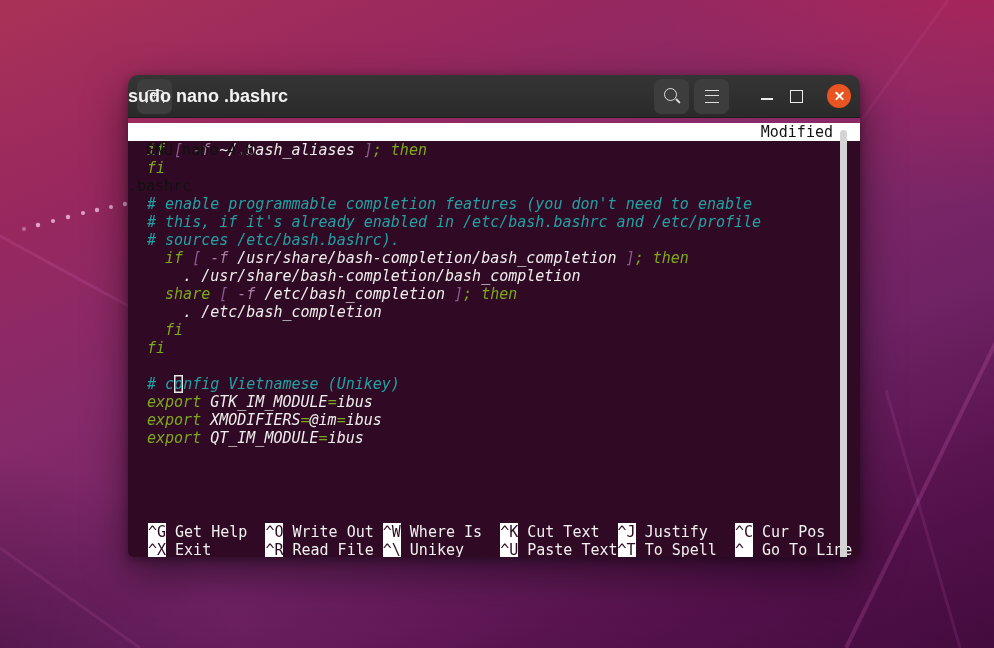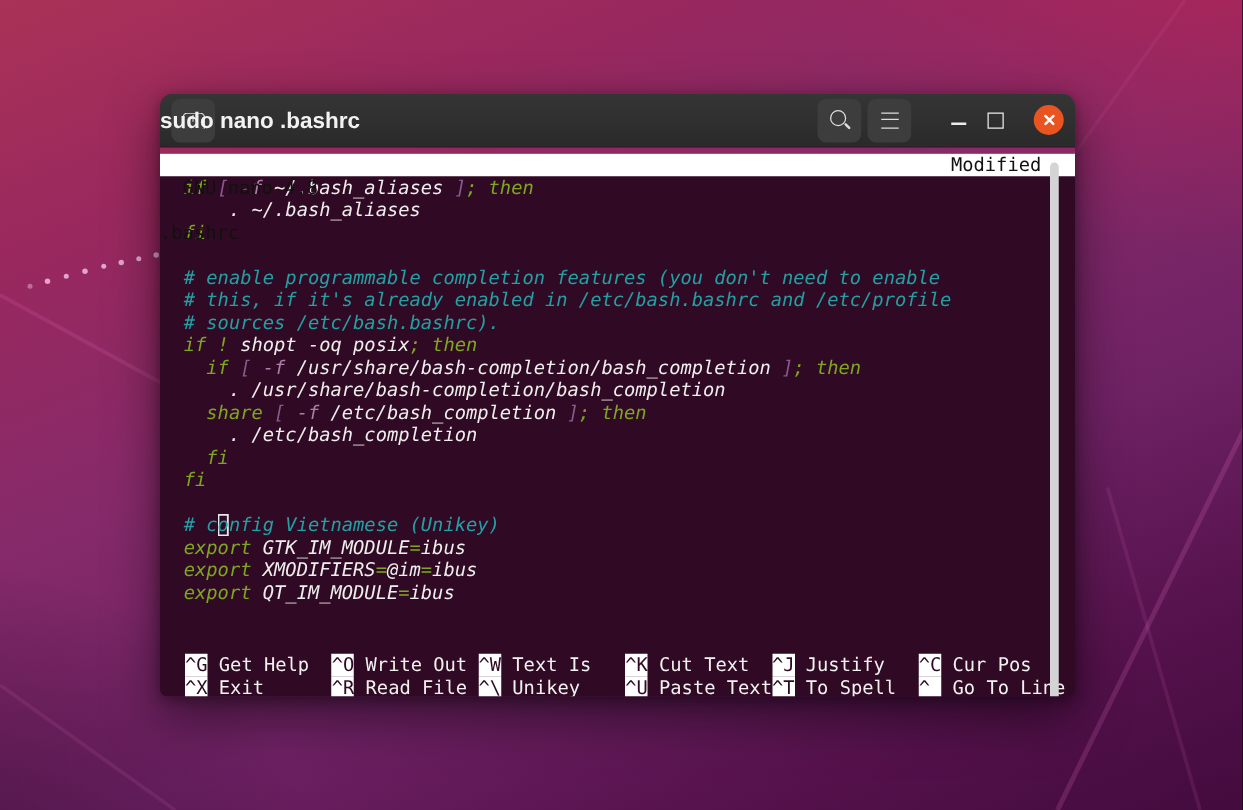--- a/index.html
+++ b/index.html
@@ -116,45 +116,43 @@
 
     <div class="term">
       <div class="nano-header">
         <span class="nh-version">GNU nano 4.8</span>
         <span class="nh-file">.bashrc</span>
         <span class="nh-status">Modified</span>
       </div>
 
       <div id="code-lines">
           <div class="line"><span class="s-kw">if</span><span class="s-tx"> </span><span class="s-br">[</span><span class="s-tx"> </span><span class="s-fl">-f</span><span class="s-tx"> ~/.bash_aliases </span><span class="s-br">]</span><span class="s-kw">;</span><span class="s-tx"> </span><span class="s-kw">then</span></div>
-          <div class="line"><span class="s-tx">    . ~/.bash_aliases</span></div>
           <div class="line"><span class="s-kw">fi</span></div>
           <div class="line">&nbsp;</div>
           <div class="line"><span class="s-cm"># enable programmable completion features (you don't need to enable</span></div>
           <div class="line"><span class="s-cm"># this, if it's already enabled in /etc/bash.bashrc and /etc/profile</span></div>
           <div class="line"><span class="s-cm"># sources /etc/bash.bashrc).</span></div>
-          <div class="line"><span class="s-kw">if</span><span class="s-tx"> </span><span class="s-kw">!</span><span class="s-tx"> shopt -oq posix</span><span class="s-kw">;</span><span class="s-tx"> </span><span class="s-kw">then</span></div>
           <div class="line"><span class="s-tx">  </span><span class="s-kw">if</span><span class="s-tx"> </span><span class="s-br">[</span><span class="s-tx"> </span><span class="s-fl">-f</span><span class="s-tx"> /usr/share/bash-completion/bash_completion </span><span class="s-br">]</span><span class="s-kw">;</span><span class="s-tx"> </span><span class="s-kw">then</span></div>
           <div class="line"><span class="s-tx">    . /usr/share/bash-completion/bash_completion</span></div>
           <div class="line"><span class="s-tx">  </span><span class="s-kw">share</span><span class="s-tx"> </span><span class="s-br">[</span><span class="s-tx"> </span><span class="s-fl">-f</span><span class="s-tx"> /etc/bash_completion </span><span class="s-br">]</span><span class="s-kw">;</span><span class="s-tx"> </span><span class="s-kw">then</span></div>
           <div class="line"><span class="s-tx">    . /etc/bash_completion</span></div>
           <div class="line"><span class="s-tx">  </span><span class="s-kw">fi</span></div>
           <div class="line"><span class="s-kw">fi</span></div>
           <div class="line">&nbsp;</div>
           <div class="line"><span class="s-cm"># c</span><span class="s-cm cursor">o</span><span class="s-cm">nfig Vietnamese (Unikey)</span></div>
           <div class="line"><span class="s-kw">export</span><span class="s-tx"> GTK_IM_MODULE</span><span class="s-kw">=</span><span class="s-tx">ibus</span></div>
           <div class="line"><span class="s-kw">export</span><span class="s-tx"> XMODIFIERS</span><span class="s-kw">=</span><span class="s-tx">@im</span><span class="s-kw">=</span><span class="s-tx">ibus</span></div>
           <div class="line"><span class="s-kw">export</span><span class="s-tx"> QT_IM_MODULE</span><span class="s-kw">=</span><span class="s-tx">ibus</span></div>
         </div>
 
       <div class="shortcuts" id="shortcut-rows">
           <div class="srow">
             <div class="sitem"><span class="skey">^G</span><span class="slabel">Get Help</span></div>
             <div class="sitem"><span class="skey">^O</span><span class="slabel">Write Out</span></div>
-            <div class="sitem"><span class="skey">^W</span><span class="slabel">Text Is</span></div>
+            <div class="sitem"><span class="skey">^W</span><span class="slabel">Where Is</span></div>
             <div class="sitem"><span class="skey">^K</span><span class="slabel">Cut Text</span></div>
             <div class="sitem"><span class="skey">^J</span><span class="slabel">Justify</span></div>
             <div class="sitem"><span class="skey">^C</span><span class="slabel">Cur Pos</span></div>
           </div>
           <div class="srow">
             <div class="sitem"><span class="skey">^X</span><span class="slabel">Exit</span></div>
             <div class="sitem"><span class="skey">^R</span><span class="slabel">Read File</span></div>
             <div class="sitem"><span class="skey">^\</span><span class="slabel">Unikey</span></div>
             <div class="sitem"><span class="skey">^U</span><span class="slabel">Paste Text</span></div>
             <div class="sitem"><span class="skey">^T</span><span class="slabel">To Spell</span></div>

